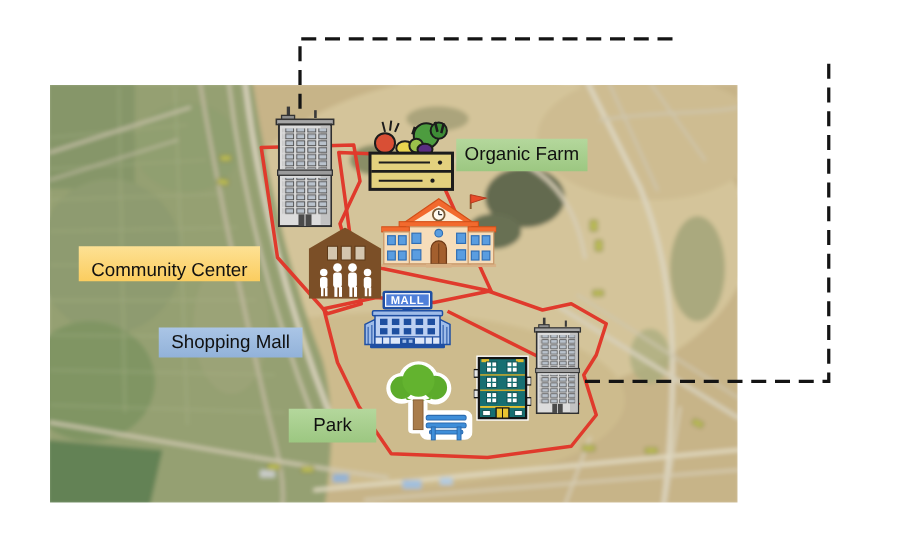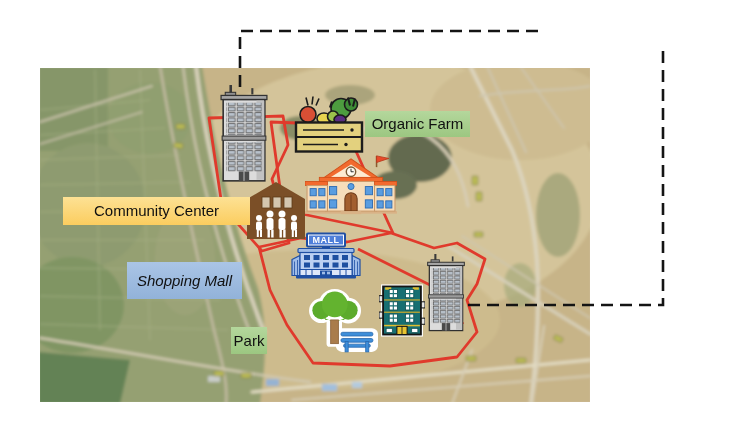--- a/index.html
+++ b/index.html
@@ -6,25 +6,25 @@
   .stage{position:relative;width:735px;height:436px;background:#ffffff;overflow:hidden;
          font-family:"Liberation Sans",sans-serif;}
   .overlay{position:absolute;left:0;top:0;width:735px;height:436px;pointer-events:none;}
   .icon{position:absolute;}
   .map-label{position:absolute;display:flex;align-items:center;justify-content:center;
              font-size:15px;color:#101010;text-align:center;line-height:1.05;}
   .lbl-organic{left:365px;top:111px;width:105px;height:26px;
     background:linear-gradient(180deg,#b4d79c,#9cc781);}
   .lbl-school{left:394px;top:171px;width:66px;height:29px;
     background:linear-gradient(180deg,#f8ba9c,#f09a76);}
-  .lbl-community{left:63px;top:197px;width:187px;height:28px;
-    background:linear-gradient(180deg,#fde194,#fbcd5f);}
-  .lbl-shopping{left:127px;top:262px;width:115px;height:37px;
-    background:linear-gradient(180deg,#aac5e6,#92b2d9);font-style:italic;}
-  .lbl-park{left:231px;top:327px;width:36px;height:27px;
+  .lbl-community{left:63px;top:197px;width:145px;height:28px;
+    background:linear-gradient(180deg,#fde194,#fbcd5f);align-items:flex-end;}
+  .lbl-shopping{left:127px;top:262px;width:115px;height:24px;
+    background:linear-gradient(180deg,#aac5e6,#92b2d9);}
+  .lbl-park{left:231px;top:327px;width:70px;height:27px;
     background:linear-gradient(180deg,#b4d79c,#9cc781);}
   .lbl-residential{left:543px;top:16px;width:180px;height:30px;font-size:14.5px;
     background:linear-gradient(180deg,#e9e9e9,#cccccc);border:1px solid #9a9a9a;box-sizing:border-box;}
 </style>
 </head>
 <body>
 
 <div class="stage">
 
   <svg class="overlay" viewBox="0 0 735 436">

